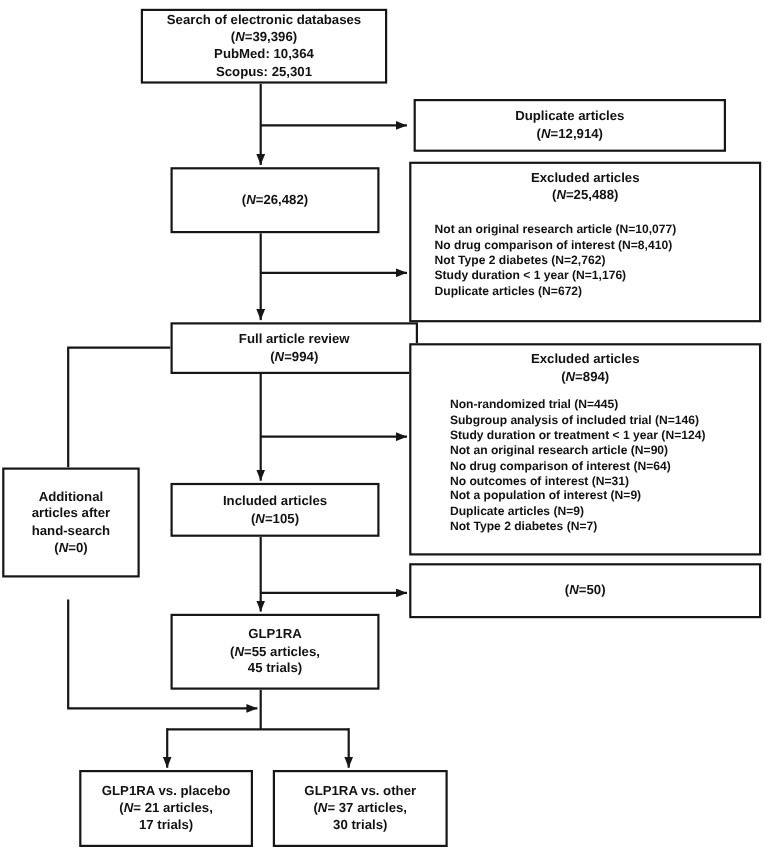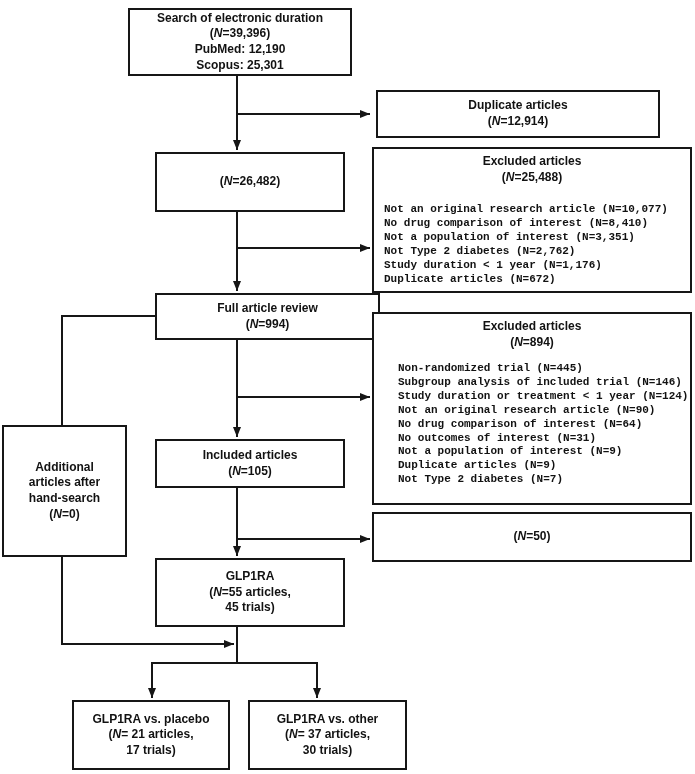--- a/index.html
+++ b/index.html
@@ -22,21 +22,21 @@
     align-items:center; justify-content:center;
     text-align:center;
     font-size:12px; line-height:1.3;
   }
   .box .ln { width:100%; }
   .reasons-box { justify-content:flex-start; }
   .reasons-box .head { width:100%; text-align:center; padding-top:5px; font-size:12px; line-height:1.32; }
   .reasons-box .list {
     width:100%; text-align:left;
     font-size:11px; line-height:1.27;
-    padding-left:10px; padding-right:2px;font-family:Liberation Mono, monospace;
+    padding-left:21px; padding-right:2px;
   }
   .ex1 .list { margin-top:17px; }
   .ex2 .list { margin-top:11px;margin-left:28px; }
   i { font-style:italic; }
 </style>
 </head>
 <body>
 
 <div class="canvas">
 
@@ -58,44 +58,43 @@
       <path d="M155,316 H62 V425"></path>
       <path d="M62,545 V644 H234" marker-end="url(#arrow)"></path>
       <path d="M237,627 V663"></path>
       <path d="M152,663 H317"></path>
       <path d="M152,662 V698" marker-end="url(#arrow)"></path>
       <path d="M317,662 V698" marker-end="url(#arrow)"></path>
     </g>
   </svg>
 
   <div class="box" style="left:128px; top:8px; width:224px; height:68px;">
-      <div class="ln">Search of electronic duration</div>
+      <div class="ln">Search of electronic databases</div>
       <div class="ln">(<i>N</i>=39,396)</div>
-      <div class="ln">PubMed: 12,190</div>
+      <div class="ln">PubMed: 10,364</div>
       <div class="ln">Scopus: 25,301</div>
     </div>
 
   <div class="box" style="left:376px; top:90px; width:284px; height:48px;">
       <div class="ln">Duplicate articles</div>
       <div class="ln">(<i>N</i>=12,914)</div>
     </div>
 
   <div class="box" style="left:155px; top:152px; width:190px; height:60px;">
       <div class="ln">(<i>N</i>=26,482)</div>
     </div>
 
   <div class="box reasons-box ex1" style="left:372px; top:147px; width:320px; height:146px;">
     <div class="head">
         <div class="ln">Excluded articles</div>
         <div class="ln">(<i>N</i>=25,488)</div>
       </div>
     <div class="list">
         <div class="ln">Not an original research article (N=10,077)</div>
         <div class="ln">No drug comparison of interest (N=8,410)</div>
-        <div class="ln">Not a population of interest (N=3,351)</div>
         <div class="ln">Not Type 2 diabetes (N=2,762)</div>
         <div class="ln">Study duration &lt; 1 year (N=1,176)</div>
         <div class="ln">Duplicate articles (N=672)</div>
       </div>
   </div>
 
   <div class="box" style="left:155px; top:293px; width:225px; height:47px;">
       <div class="ln">Full article review</div>
       <div class="ln">(<i>N</i>=994)</div>
     </div>
@@ -111,21 +110,21 @@
         <div class="ln">Study duration or treatment &lt; 1 year (N=124)</div>
         <div class="ln">Not an original research article (N=90)</div>
         <div class="ln">No drug comparison of interest (N=64)</div>
         <div class="ln">No outcomes of interest (N=31)</div>
         <div class="ln">Not a population of interest (N=9)</div>
         <div class="ln">Duplicate articles (N=9)</div>
         <div class="ln">Not Type 2 diabetes (N=7)</div>
       </div>
   </div>
 
-  <div class="box" style="left:2px; top:425px; width:125px; height:132px;">
+  <div class="box" style="left:2px; top:425px; width:125px; height:100px;">
       <div class="ln">Additional</div>
       <div class="ln">articles after</div>
       <div class="ln">hand-search</div>
       <div class="ln">(<i>N</i>=0)</div>
     </div>
 
   <div class="box" style="left:155px; top:439px; width:190px; height:49px;">
       <div class="ln">Included articles</div>
       <div class="ln">(<i>N</i>=105)</div>
     </div>

